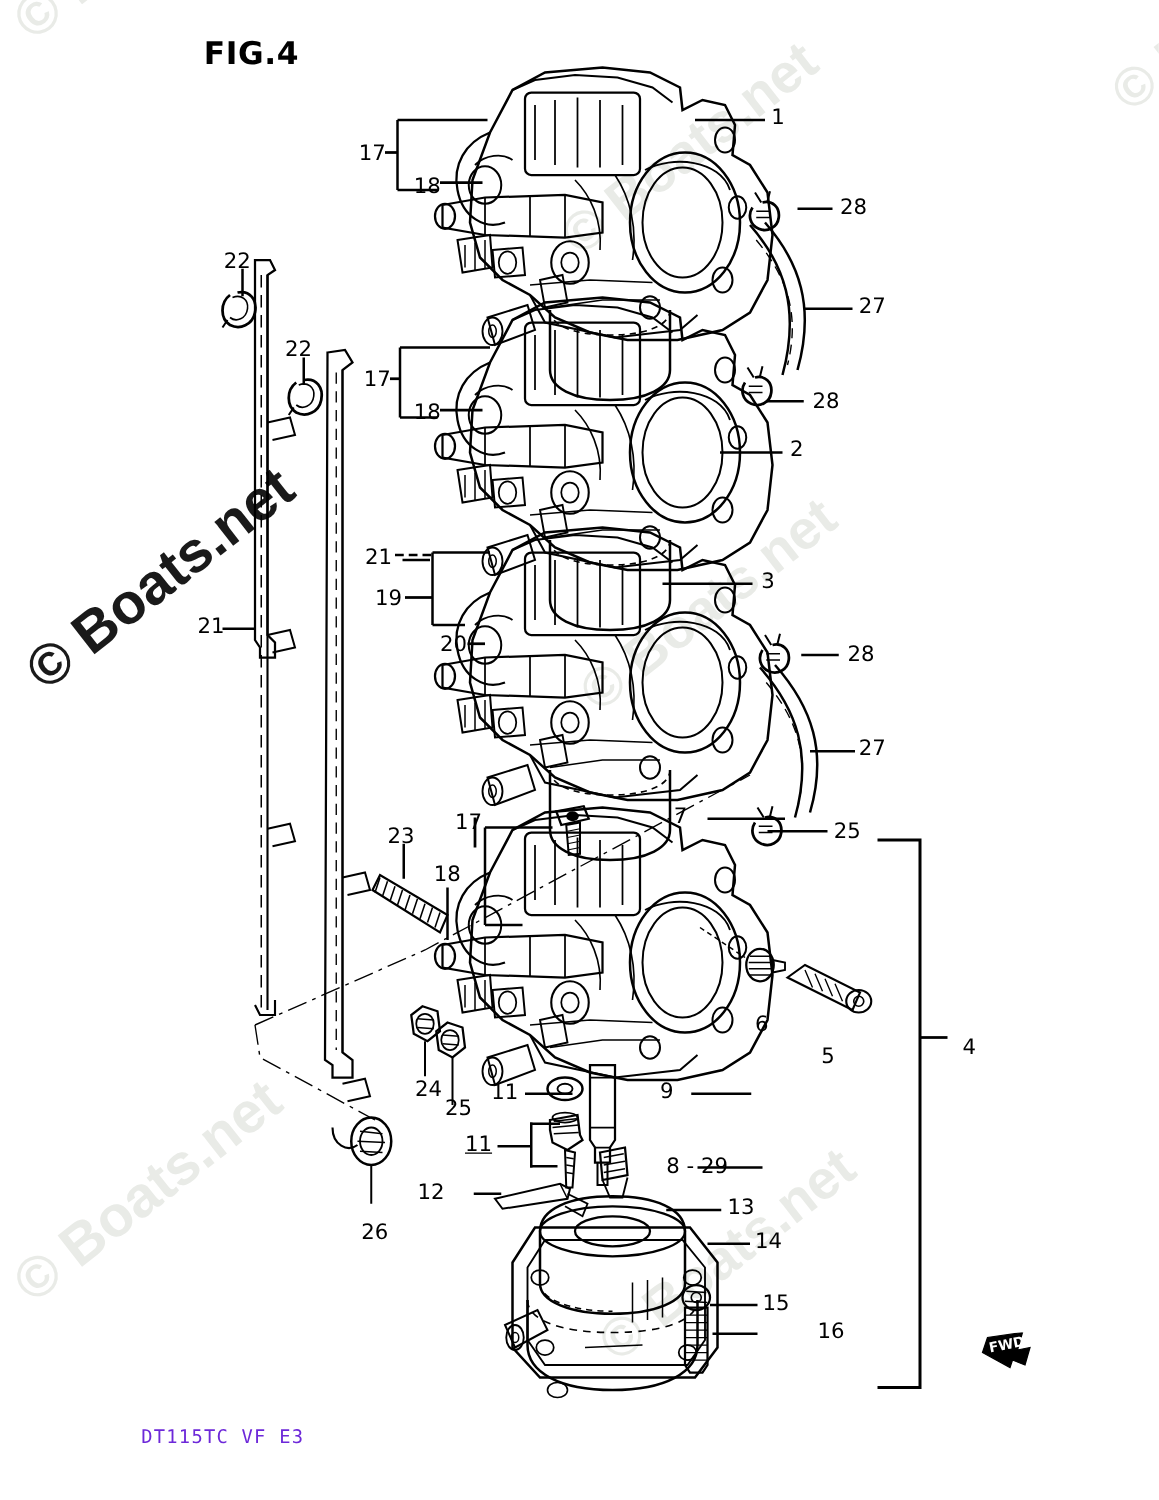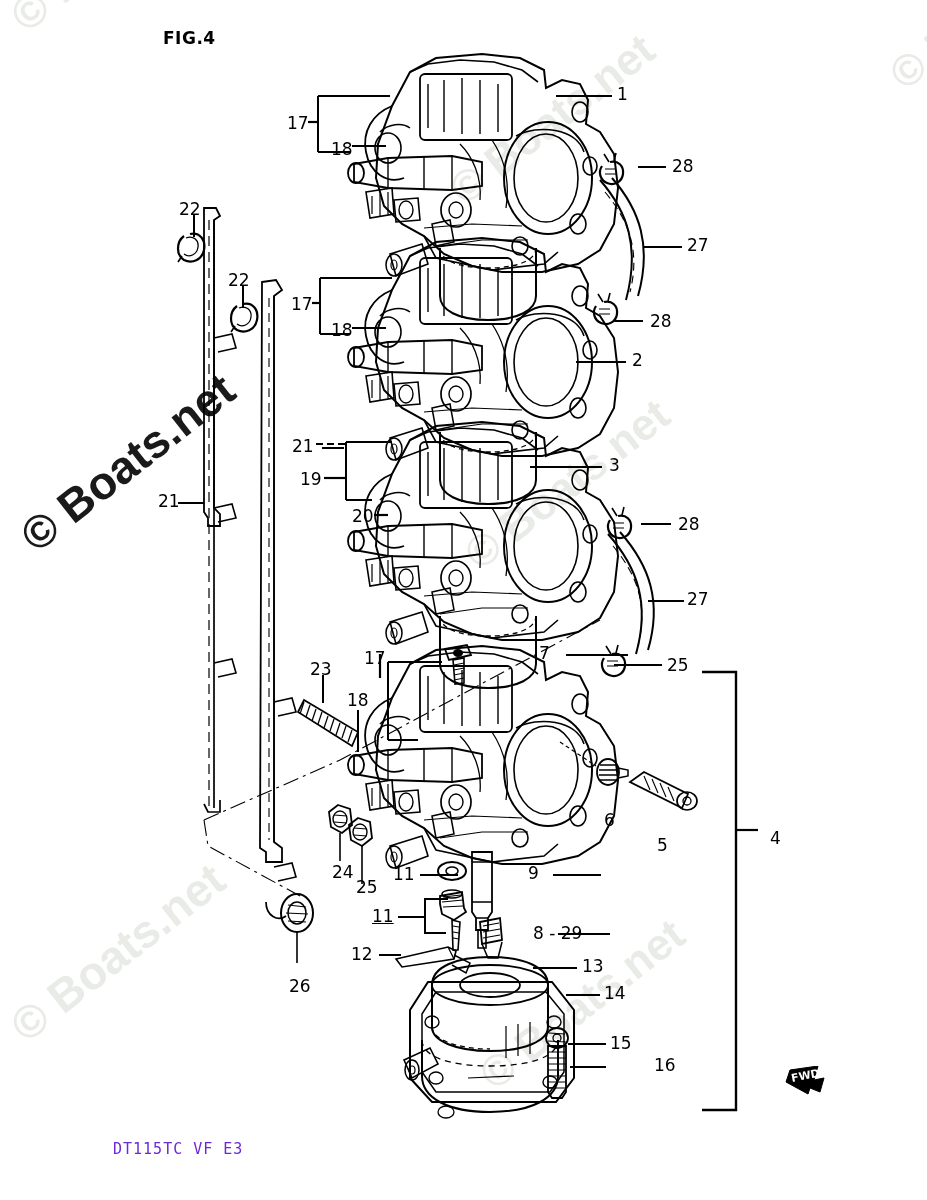--- a/index.html
+++ b/index.html
@@ -22,21 +22,21 @@
     user-select:none;
     pointer-events:none;
   }
   .wm.dark{color:#1a1a1a;}
 
   
   .fig-title{
     position:absolute;
     font-family:"DejaVu Sans", sans-serif;
     font-weight:700;
-    font-size:17px;
+    font-size:25px;
     letter-spacing:0.5px;
     color:#000;
   }
 
   
   .model-code{
     position:absolute;
     font-family:"DejaVu Sans Mono", monospace;
     font-size:15px;
     letter-spacing:1px;
@@ -414,21 +414,21 @@
       <div class="callout" style="left: 632px; top: 352px;">2</div>
       <div class="callout" style="left: 609px; top: 457px;">3</div>
       <div class="callout" style="left: 770px; top: 830px;">4</div>
       <div class="callout" style="left: 657px; top: 837px;">5</div>
       <div class="callout" style="left: 604px; top: 812px;">6</div>
       <div class="callout" style="left: 539px; top: 645px;">7</div>
       <div class="callout" style="left: 533px; top: 925px;">8 - 29</div>
       <div class="callout" style="left: 528px; top: 865px;">9</div>
       <div class="callout" style="left: 393px; top: 866px;">11</div>
       <div class="callout" style="left: 372px; top: 908px; text-decoration: underline;">11</div>
-      <div class="callout" style="left: 351px; top: 946px;">12</div>
+      <div class="callout" style="left: 334px; top: 946px;">12</div>
       <div class="callout" style="left: 582px; top: 958px;">13</div>
       <div class="callout" style="left: 604px; top: 985px;">14</div>
       <div class="callout" style="left: 610px; top: 1035px;">15</div>
       <div class="callout" style="left: 610px; top: 1057px; margin-left: 44px;">16</div>
       <div class="callout" style="left: 287px; top: 115px;">17</div>
       <div class="callout" style="left: 331px; top: 141px;">18</div>
       <div class="callout" style="left: 291px; top: 296px;">17</div>
       <div class="callout" style="left: 331px; top: 322px;">18</div>
       <div class="callout" style="left: 364px; top: 650px;">17</div>
       <div class="callout" style="left: 347px; top: 692px;">18</div>

